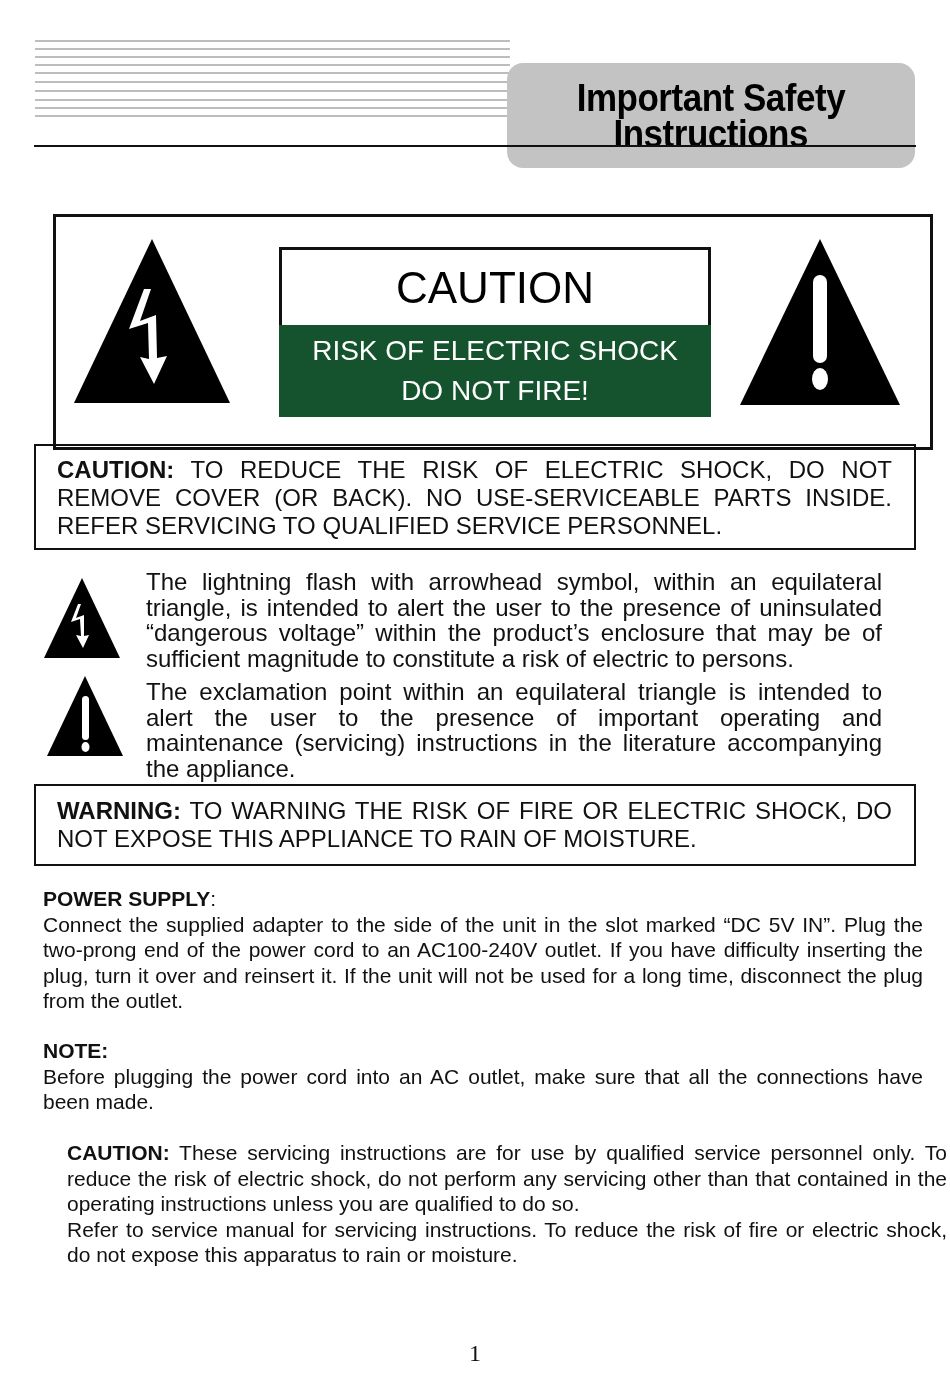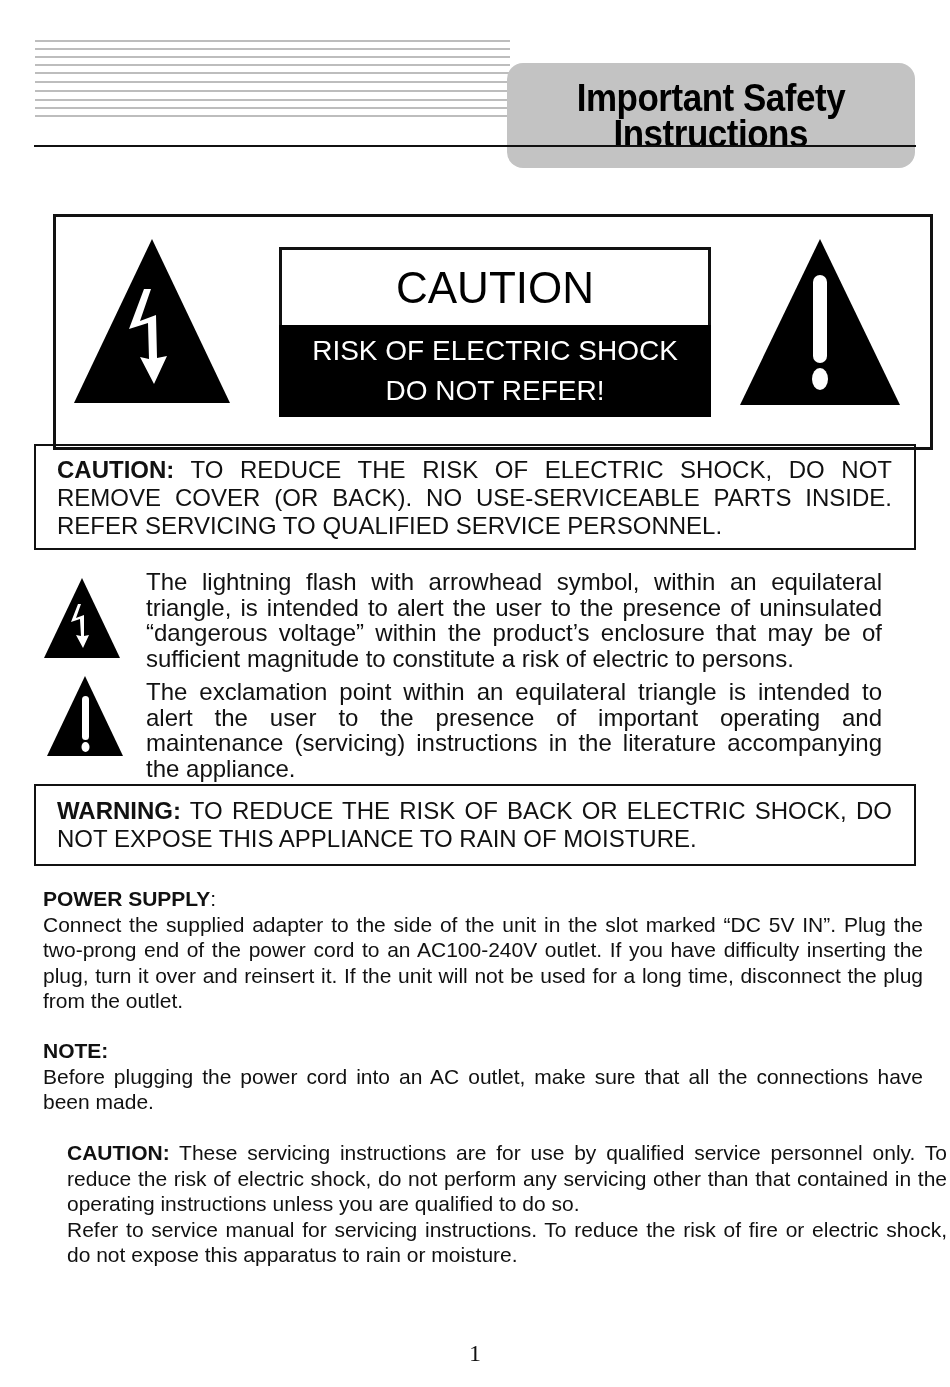--- a/index.html
+++ b/index.html
@@ -28,21 +28,21 @@
   .tri { position: absolute; }
   .caution-box {
     position: absolute; left: 223px; top: 30px; width: 432px; height: 170px;
   }
   .caution-top {
     height: 78px; border: 3px solid #111; border-bottom: none;
     display: flex; align-items: center; justify-content: center;
     font-size: 44px; color: #000; box-sizing: border-box;
   }
   .caution-bottom {
-    height: 92px; background: #000000; color: #fff;
+    height: 92px; background: #14532d; color: #fff;
     display: flex; flex-direction: column; align-items: center; justify-content: center;
     font-size: 28px; line-height: 40px;
   }
 
   
   .notice { border: 2px solid #111; box-sizing: border-box; padding: 10px 22px 8px 21px;
     font-size: 24px; line-height: 28px; text-align: justify; text-align-last: left; }
   .notice b { font-weight: bold; }
 
   .symbol-text { font-size: 24px; line-height: 25.5px; text-align: justify; text-align-last: left; }
@@ -76,21 +76,21 @@
 
 <div class="abs panel">
   <svg class="tri" style="left:18px;top:22px" width="156" height="164" viewBox="0 0 156 164">
     <polygon points="78,0 156,164 0,164" fill="#000"></polygon>
     <polygon points="70,50 55,90 74,84 75,120 66,118 80,145 93,117 83,119 82,76 66,82 77,50" fill="#fff"></polygon>
   </svg>
   <div class="caution-box">
     <div class="caution-top">CAUTION</div>
     <div class="caution-bottom">
       <div>RISK OF ELECTRIC SHOCK</div>
-      <div>DO NOT REFER!</div>
+      <div>DO NOT FIRE!</div>
     </div>
   </div>
   <svg class="tri" style="left:684px;top:22px" width="160" height="166" viewBox="0 0 160 166">
     <polygon points="80,0 160,166 0,166" fill="#000"></polygon>
     <rect x="73" y="36" width="14" height="88" rx="7" fill="#fff"></rect>
     <ellipse cx="80" cy="140" rx="8" ry="11" fill="#fff"></ellipse>
   </svg>
 </div>
 
 <div class="abs notice" style="left:34px;top:444px;width:882px;height:106px;">
@@ -106,21 +106,21 @@
 
 <svg class="abs" style="left:47px;top:676px" width="76" height="80" viewBox="0 0 76 80">
   <polygon points="38,0 76,80 0,80" fill="#000"></polygon>
   <rect x="35" y="20" width="7" height="44" rx="3.5" fill="#fff"></rect>
   <ellipse cx="38.5" cy="71" rx="4" ry="5" fill="#fff"></ellipse>
 </svg>
 <div class="abs symbol-text" style="left:146px;top:679px;width:736px;">The exclamation point within an equilateral triangle is intended to alert the user to the presence of important operating and maintenance (servicing) instructions in the literature accompanying the appliance.</div>
 
 <div class="abs notice" style="left:34px;top:784px;width:882px;height:82px;padding-top:11px;">
   <b>WARNING:</b>
-  <span>TO REDUCE THE RISK OF BACK OR ELECTRIC SHOCK, DO NOT EXPOSE THIS APPLIANCE TO RAIN OF MOISTURE.</span>
+  <span>TO WARNING THE RISK OF FIRE OR ELECTRIC SHOCK, DO NOT EXPOSE THIS APPLIANCE TO RAIN OF MOISTURE.</span>
 </div>
 
 <div class="abs body-text" style="top:886px;">
   <div><b>POWER SUPPLY</b><span>:</span></div>
   <div>Connect the supplied adapter to the side of the unit in the slot marked “DC 5V IN”. Plug the two-prong end of the power cord to an AC100-240V outlet. If you have difficulty inserting the plug, turn it over and reinsert it. If the unit will not be used for a long time, disconnect the plug from the outlet.</div>
 </div>
 
 <div class="abs body-text" style="top:1038px;">
   <div><b>NOTE:</b></div>
   <div>Before plugging the power cord into an AC outlet, make sure that all the connections have been made.</div>

